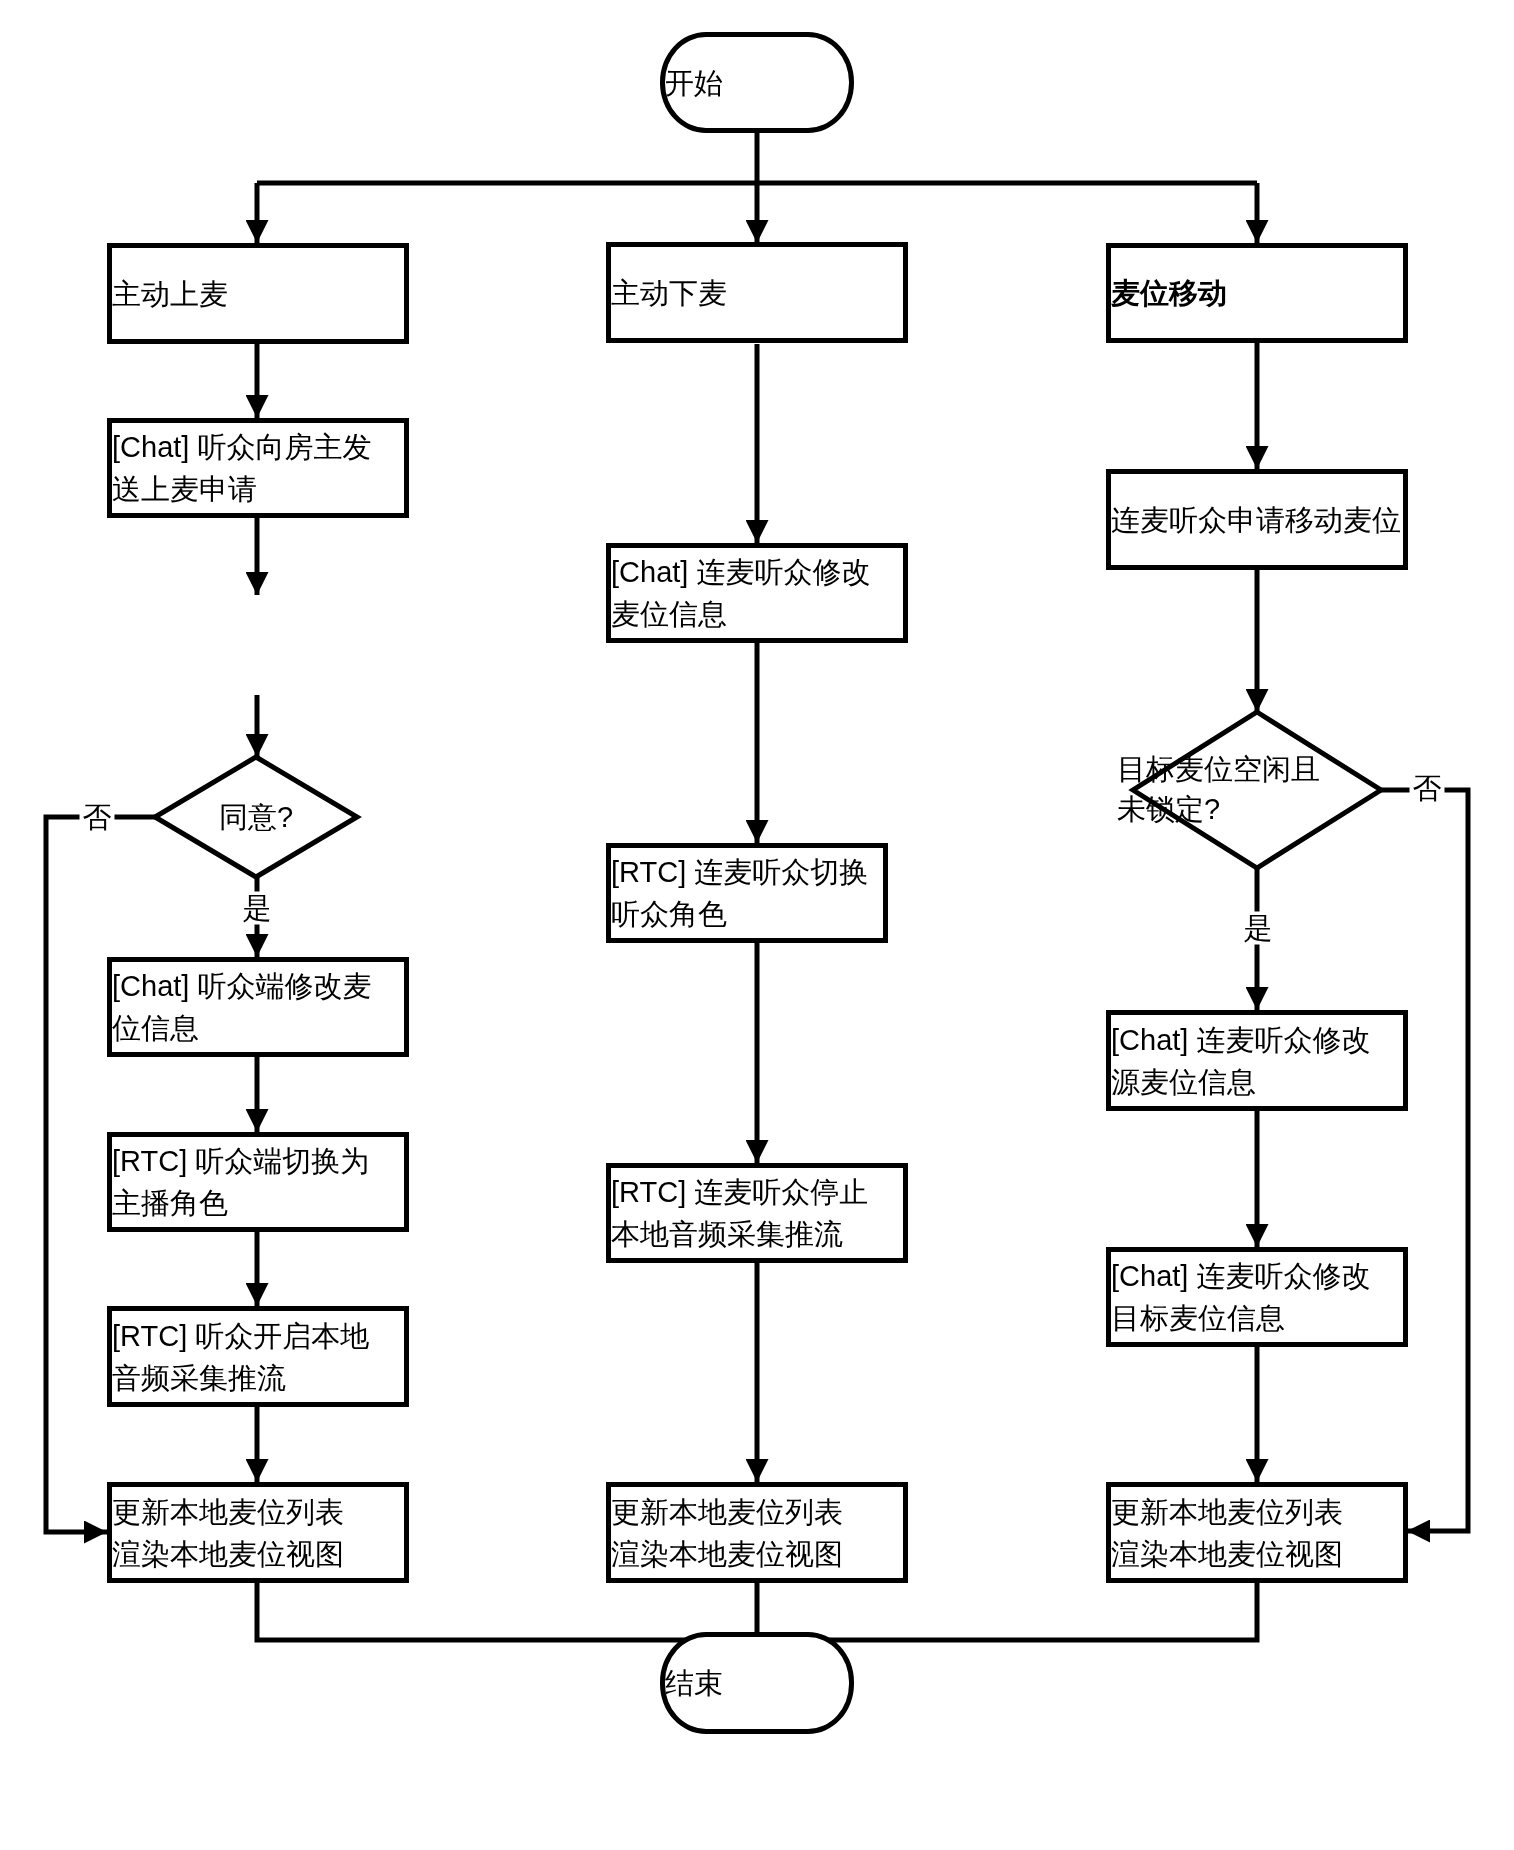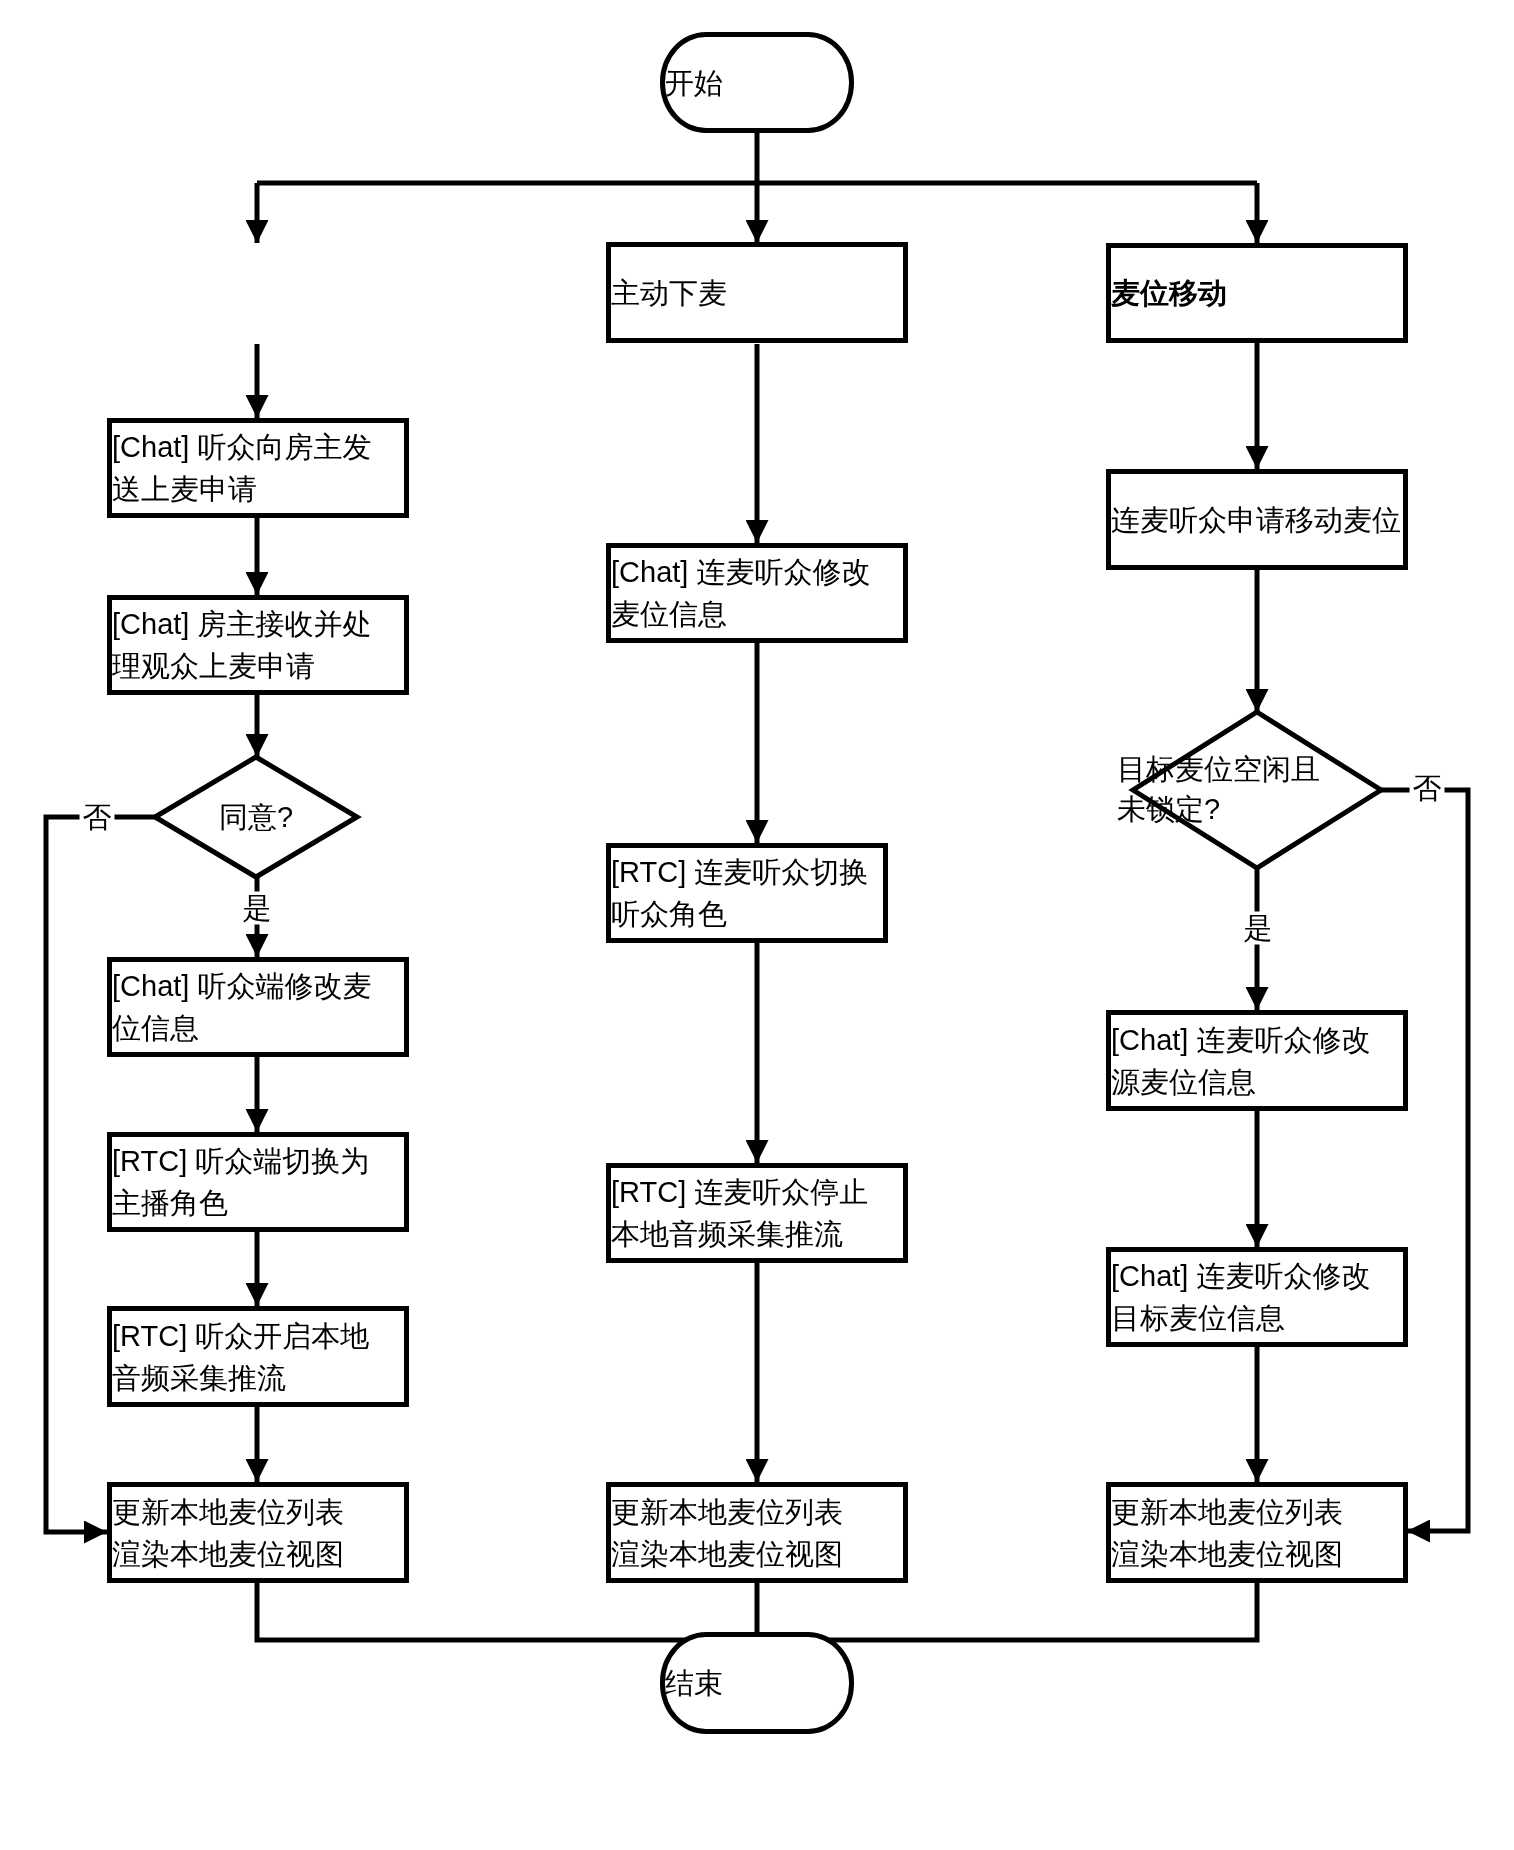--- a/index.html
+++ b/index.html
@@ -108,27 +108,26 @@
     <polygon class="decision" points="1257,712 1381,790 1257,868 1133,790"></polygon>
   </svg>
 
   <div class="node stadium" style="left:660px; top:32px; width:194px; height:101px;">
     <span>开始</span>
   </div>
   <div class="node stadium" style="left:660px; top:1632px; width:194px; height:102px;">
     <span>结束</span>
   </div>
 
+  <div class="node" style="left:107px; top:243px; width:302px; height:101px;">
+    <span>主动上麦</span>
+  </div>
   <div class="node" style="left:107px; top:418px; width:302px; height:100px;">
     <span>[Chat] 听众向房主发
 送上麦申请</span>
-  </div>
-  <div class="node" style="left:107px; top:595px; width:302px; height:100px;">
-    <span>[Chat] 房主接收并处
-理观众上麦申请</span>
   </div>
   <div class="diamond-label" style="left:256px; top:817px;">同意?</div>
   <div class="node" style="left:107px; top:1132px; width:302px; height:100px;">
     <span>[RTC] 听众端切换为
 主播角色</span>
   </div>
   <div class="node" style="left:107px; top:957px; width:302px; height:100px;">
     <span>[Chat] 听众端修改麦
 位信息</span>
   </div>

